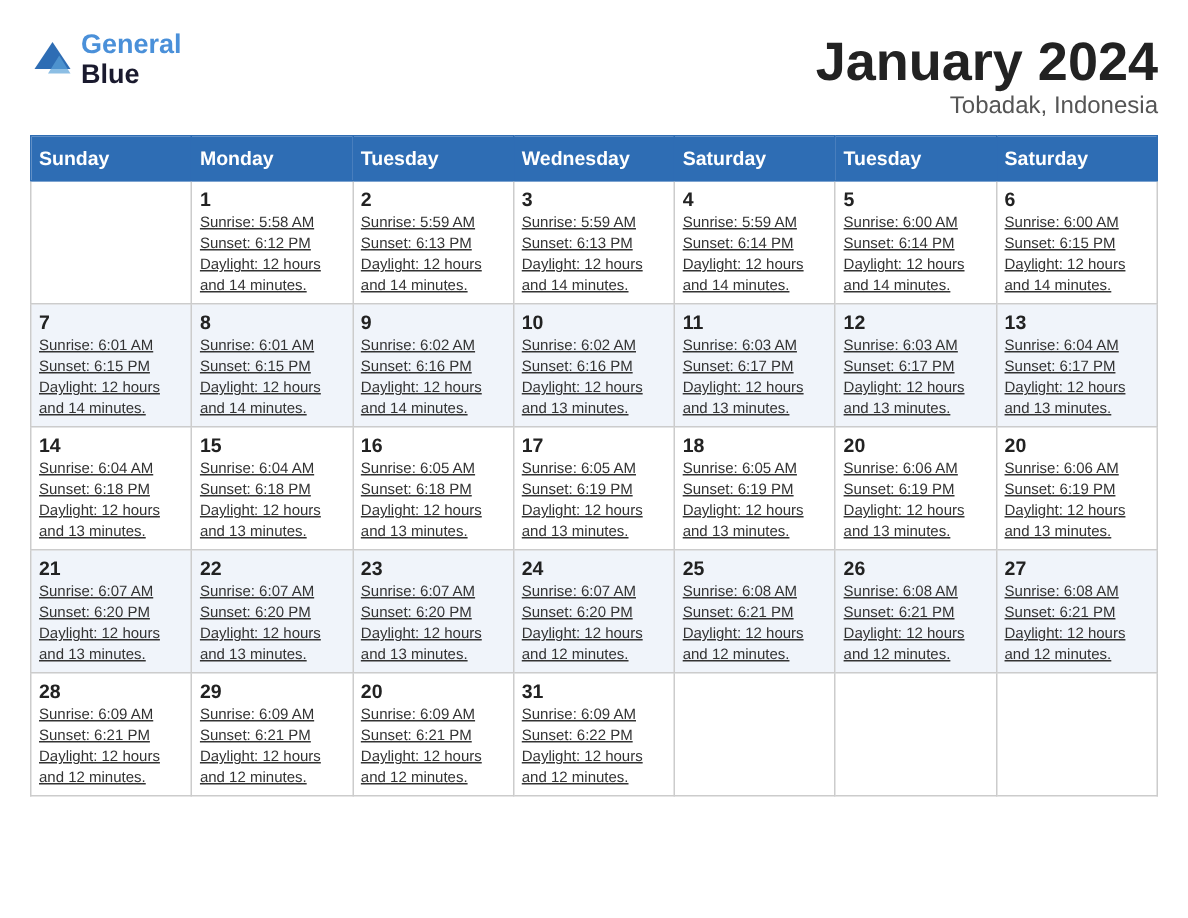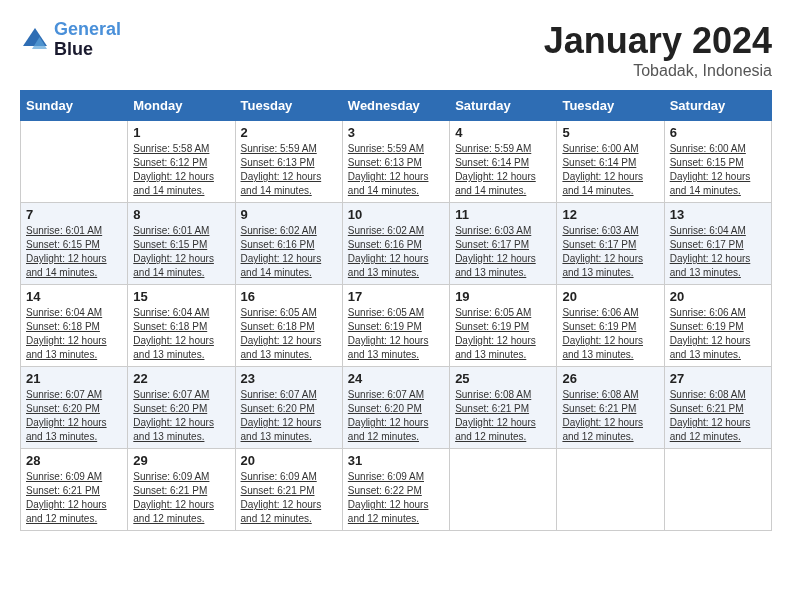--- a/index.html
+++ b/index.html
@@ -191,21 +191,21 @@
         </td>
         <td>
           <span class="day-number">16</span>
           <div class="day-info">Sunrise: 6:05 AM<br>Sunset: 6:18 PM<br>Daylight: 12 hours and 13 minutes.</div>
         </td>
         <td>
           <span class="day-number">17</span>
           <div class="day-info">Sunrise: 6:05 AM<br>Sunset: 6:19 PM<br>Daylight: 12 hours and 13 minutes.</div>
         </td>
         <td>
-          <span class="day-number">19</span>
+          <span class="day-number">18</span>
           <div class="day-info">Sunrise: 6:05 AM<br>Sunset: 6:19 PM<br>Daylight: 12 hours and 13 minutes.</div>
         </td>
         <td>
           <span class="day-number">20</span>
           <div class="day-info">Sunrise: 6:06 AM<br>Sunset: 6:19 PM<br>Daylight: 12 hours and 13 minutes.</div>
         </td>
         <td>
           <span class="day-number">20</span>
           <div class="day-info">Sunrise: 6:06 AM<br>Sunset: 6:19 PM<br>Daylight: 12 hours and 13 minutes.</div>
         </td>

